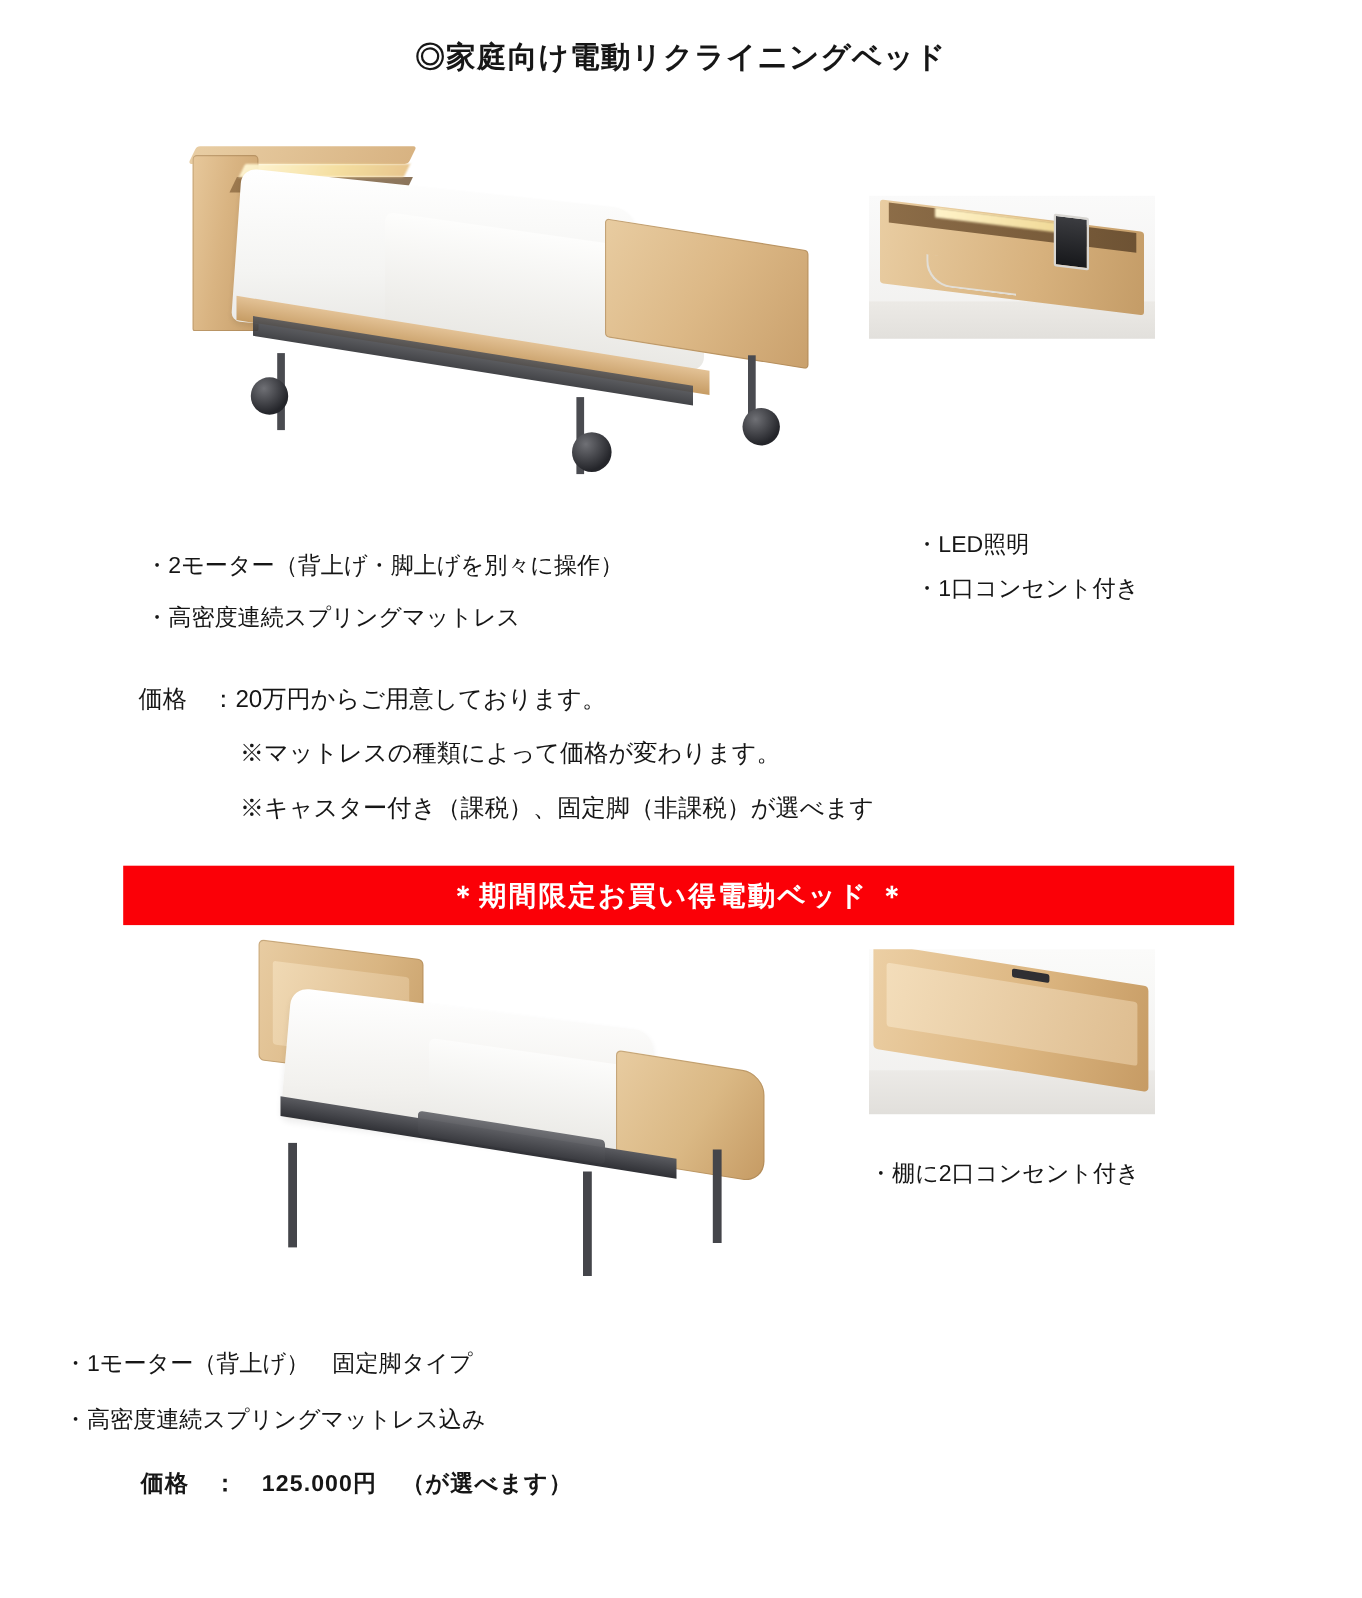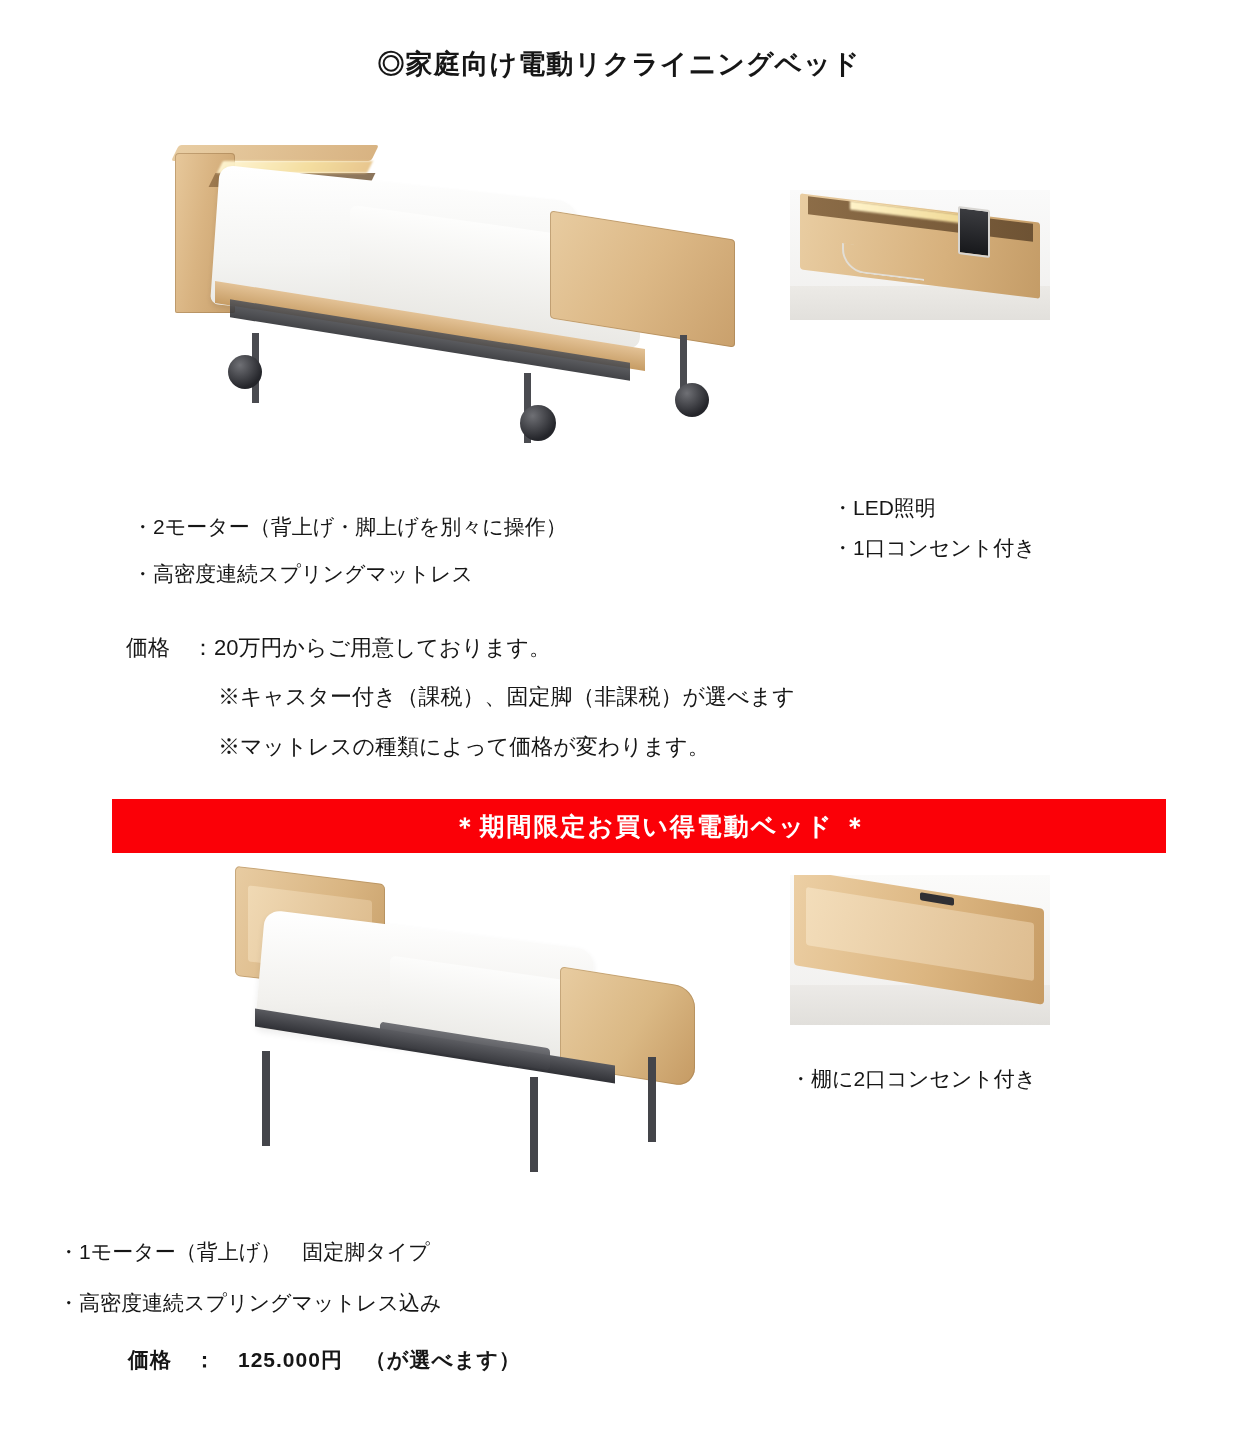--- a/index.html
+++ b/index.html
@@ -15,21 +15,21 @@
     position: relative;
     overflow: hidden;
   }
 
   
   .page-title {
     text-align: center;
     font-size: 27px;
     font-weight: bold;
     letter-spacing: 1px;
-    padding-top: 48px;
+    padding-top: 36px;
     line-height: 1.2;
   }
 
   
   .img-row-1 {
     position: relative;
     height: 380px;
     margin-top: 20px;
   }
 
@@ -191,21 +191,20 @@
     width: 1010px;
     height: 54px;
     background: #fb0007;
     color: #ffffff;
     font-size: 25px;
     font-weight: bold;
     letter-spacing: 2px;
     display: flex;
     align-items: center;
     justify-content: center;
-    padding-left: 44px;
   }
 
   
   .img-row-2 {
     position: relative;
     height: 330px;
     margin-top: 14px;
   }
   .bed2 { position: absolute; left: 200px; top: 0; width: 600px; height: 320px; }
 
@@ -350,22 +349,22 @@
   </div>
 </div>
 
 <div class="notes-1">
   <div>・2モーター（背上げ・脚上げを別々に操作）</div>
   <div>・高密度連続スプリングマットレス</div>
 </div>
 
 <div class="price-block-1">
   <div>価格　：20万円からご用意しております。</div>
+  <div class="indent">※マットレスの種類によって価格が変わります。</div>
   <div class="indent">※キャスター付き（課税）、固定脚（非課税）が選べます</div>
-  <div class="indent">※マットレスの種類によって価格が変わります。</div>
 </div>
 
 <div class="banner" style="background: rgb(251, 0, 7); color: rgb(255, 255, 255);">＊期間限定お買い得電動ベッド ＊</div>
 
 <div class="img-row-2">
 
   <div class="bed2">
     <div class="ph b2-headboard"></div>
     <div class="ph b2-head-inner"></div>
     <div class="ph b2-mattress"></div>

